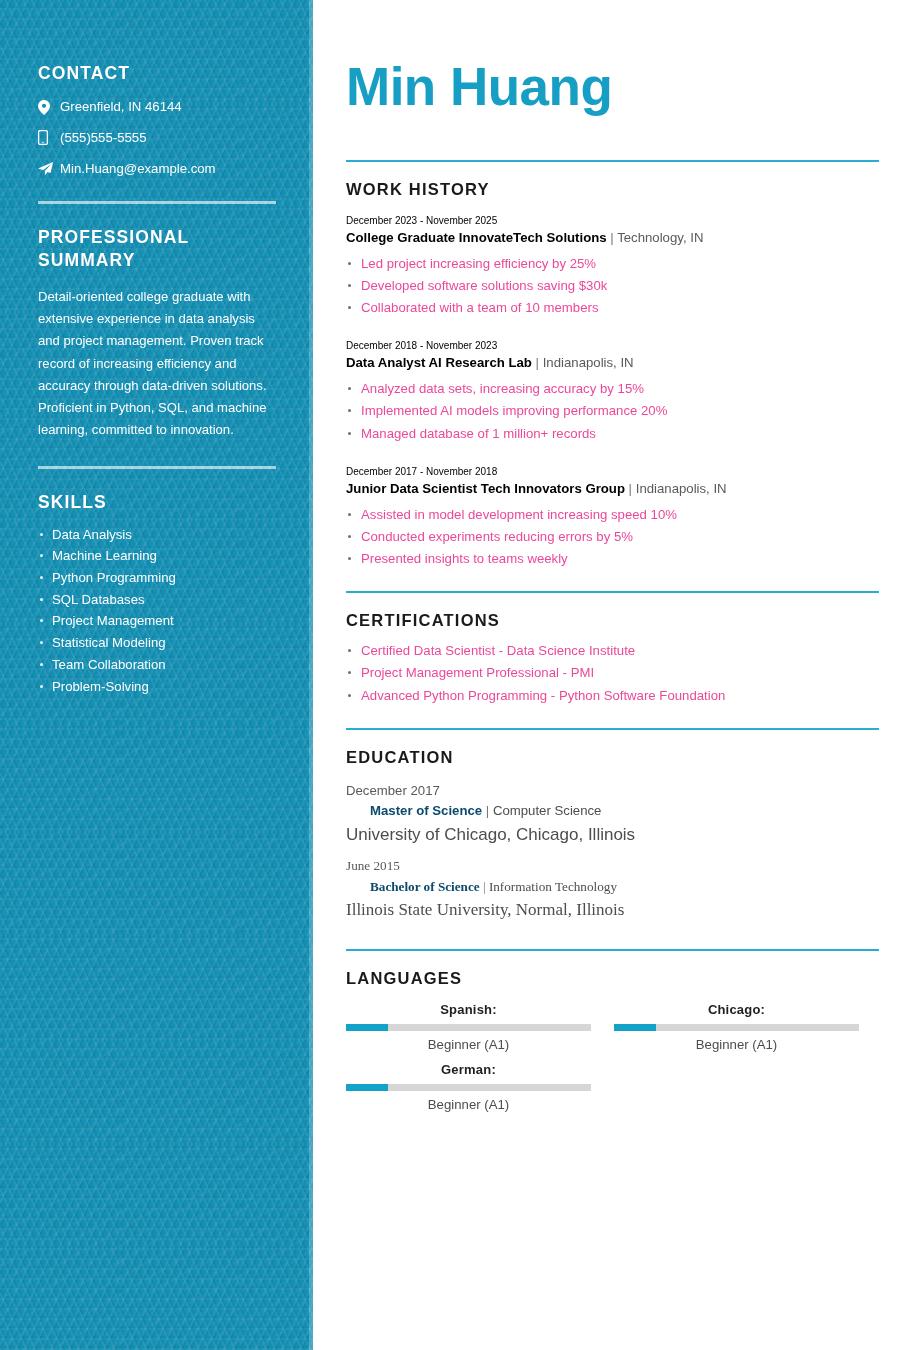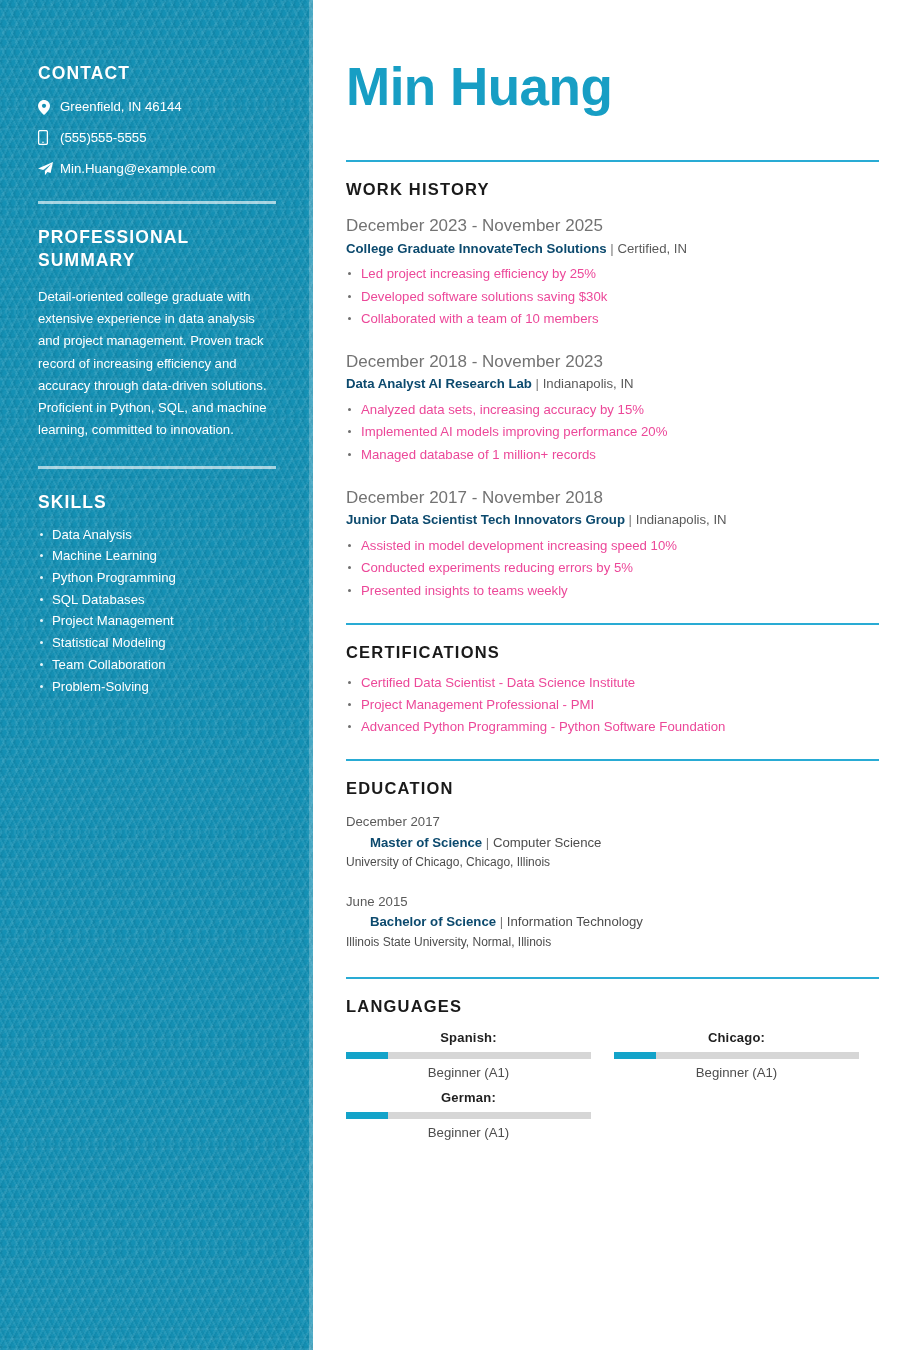--- a/index.html
+++ b/index.html
@@ -116,58 +116,58 @@
   .sec-h {
     color:#1a1a1a;
     font-size:16.5px;
     font-weight:bold;
     letter-spacing:1.2px;
     margin-bottom:14px;
   }
   .job { margin-bottom:24px; }
   .job:last-child { margin-bottom:20px; }
   .job-date {
-    color:#737373;
-    font-size:17px;
+    color:#000000;
+    font-size:10px;
     line-height:1.5;
   }
   .job-title-line {
     font-size:13.2px;
     line-height:1.5;
     margin-bottom:9px;
   }
-  .job-title-line .bold { color:#0c4a6e; font-weight:bold; }
+  .job-title-line .bold { color:#000000; font-weight:bold; }
   .job-title-line .sep { color:#7a7a7a; }
   .job-title-line .loc { color:#5a5a5a; }
   ul.b-list { list-style:none; }
   ul.b-list li {
     position:relative;
     color:#ec4899;
     font-size:13.2px;
     line-height:1.0;
     padding-left:15px;
     margin-bottom:9px;
   }
   ul.b-list li::before {
     content:"";
     position:absolute;
     left:2px; top:5px;
     width:3px; height:3px;
     background:#6e6e6e;
     border-radius:50%;
   }
   .sec { margin-bottom:26px; }
-  .edu-block { margin-bottom:20px; }
-  .edu-block:last-child { margin-bottom:5px; }
+  .edu-block { margin-bottom:8px; }
+  .edu-block:last-child { margin-bottom:5px;font-family:Liberation Serif, serif; }
   .edu-date { color:#5a5a5a; font-size:13.2px; line-height:1.55; }
   .edu-deg { font-size:13.2px; line-height:1.55; }
   .edu-deg .bold { color:#0c4a6e; font-weight:bold;padding-left:24px; }
   .edu-deg .sep { color:#7a7a7a; }
   .edu-deg .field { color:#4d4d4d; }
-  .edu-school { color:#4d4d4d; font-size:12px; line-height:1.55; }
+  .edu-school { color:#4d4d4d; font-size:17px; line-height:1.55; }
 
   .lang-grid {
     display:grid;
     grid-template-columns:265px 265px;
     column-gap:3px;
     row-gap:10px;
     text-align:center;
   }
   .lang-item { width:245px; }
   .lang-name {
@@ -258,21 +258,21 @@
 
     <section class="sec">
       <div class="rule"></div>
       <h2 class="sec-h">WORK HISTORY</h2>
 
       <div class="job">
         <div class="job-date">December 2023 - November 2025</div>
         <div class="job-title-line">
           <span class="bold">College Graduate InnovateTech Solutions</span>
           <span class="sep">|</span>
-          <span class="loc">Certified, IN</span>
+          <span class="loc">Technology, IN</span>
         </div>
         <ul class="b-list">
           <li>Led project increasing efficiency by 25%</li>
           <li>Developed software solutions saving $30k</li>
           <li>Collaborated with a team of 10 members</li>
         </ul>
       </div>
 
       <div class="job">
         <div class="job-date">December 2018 - November 2023</div>

